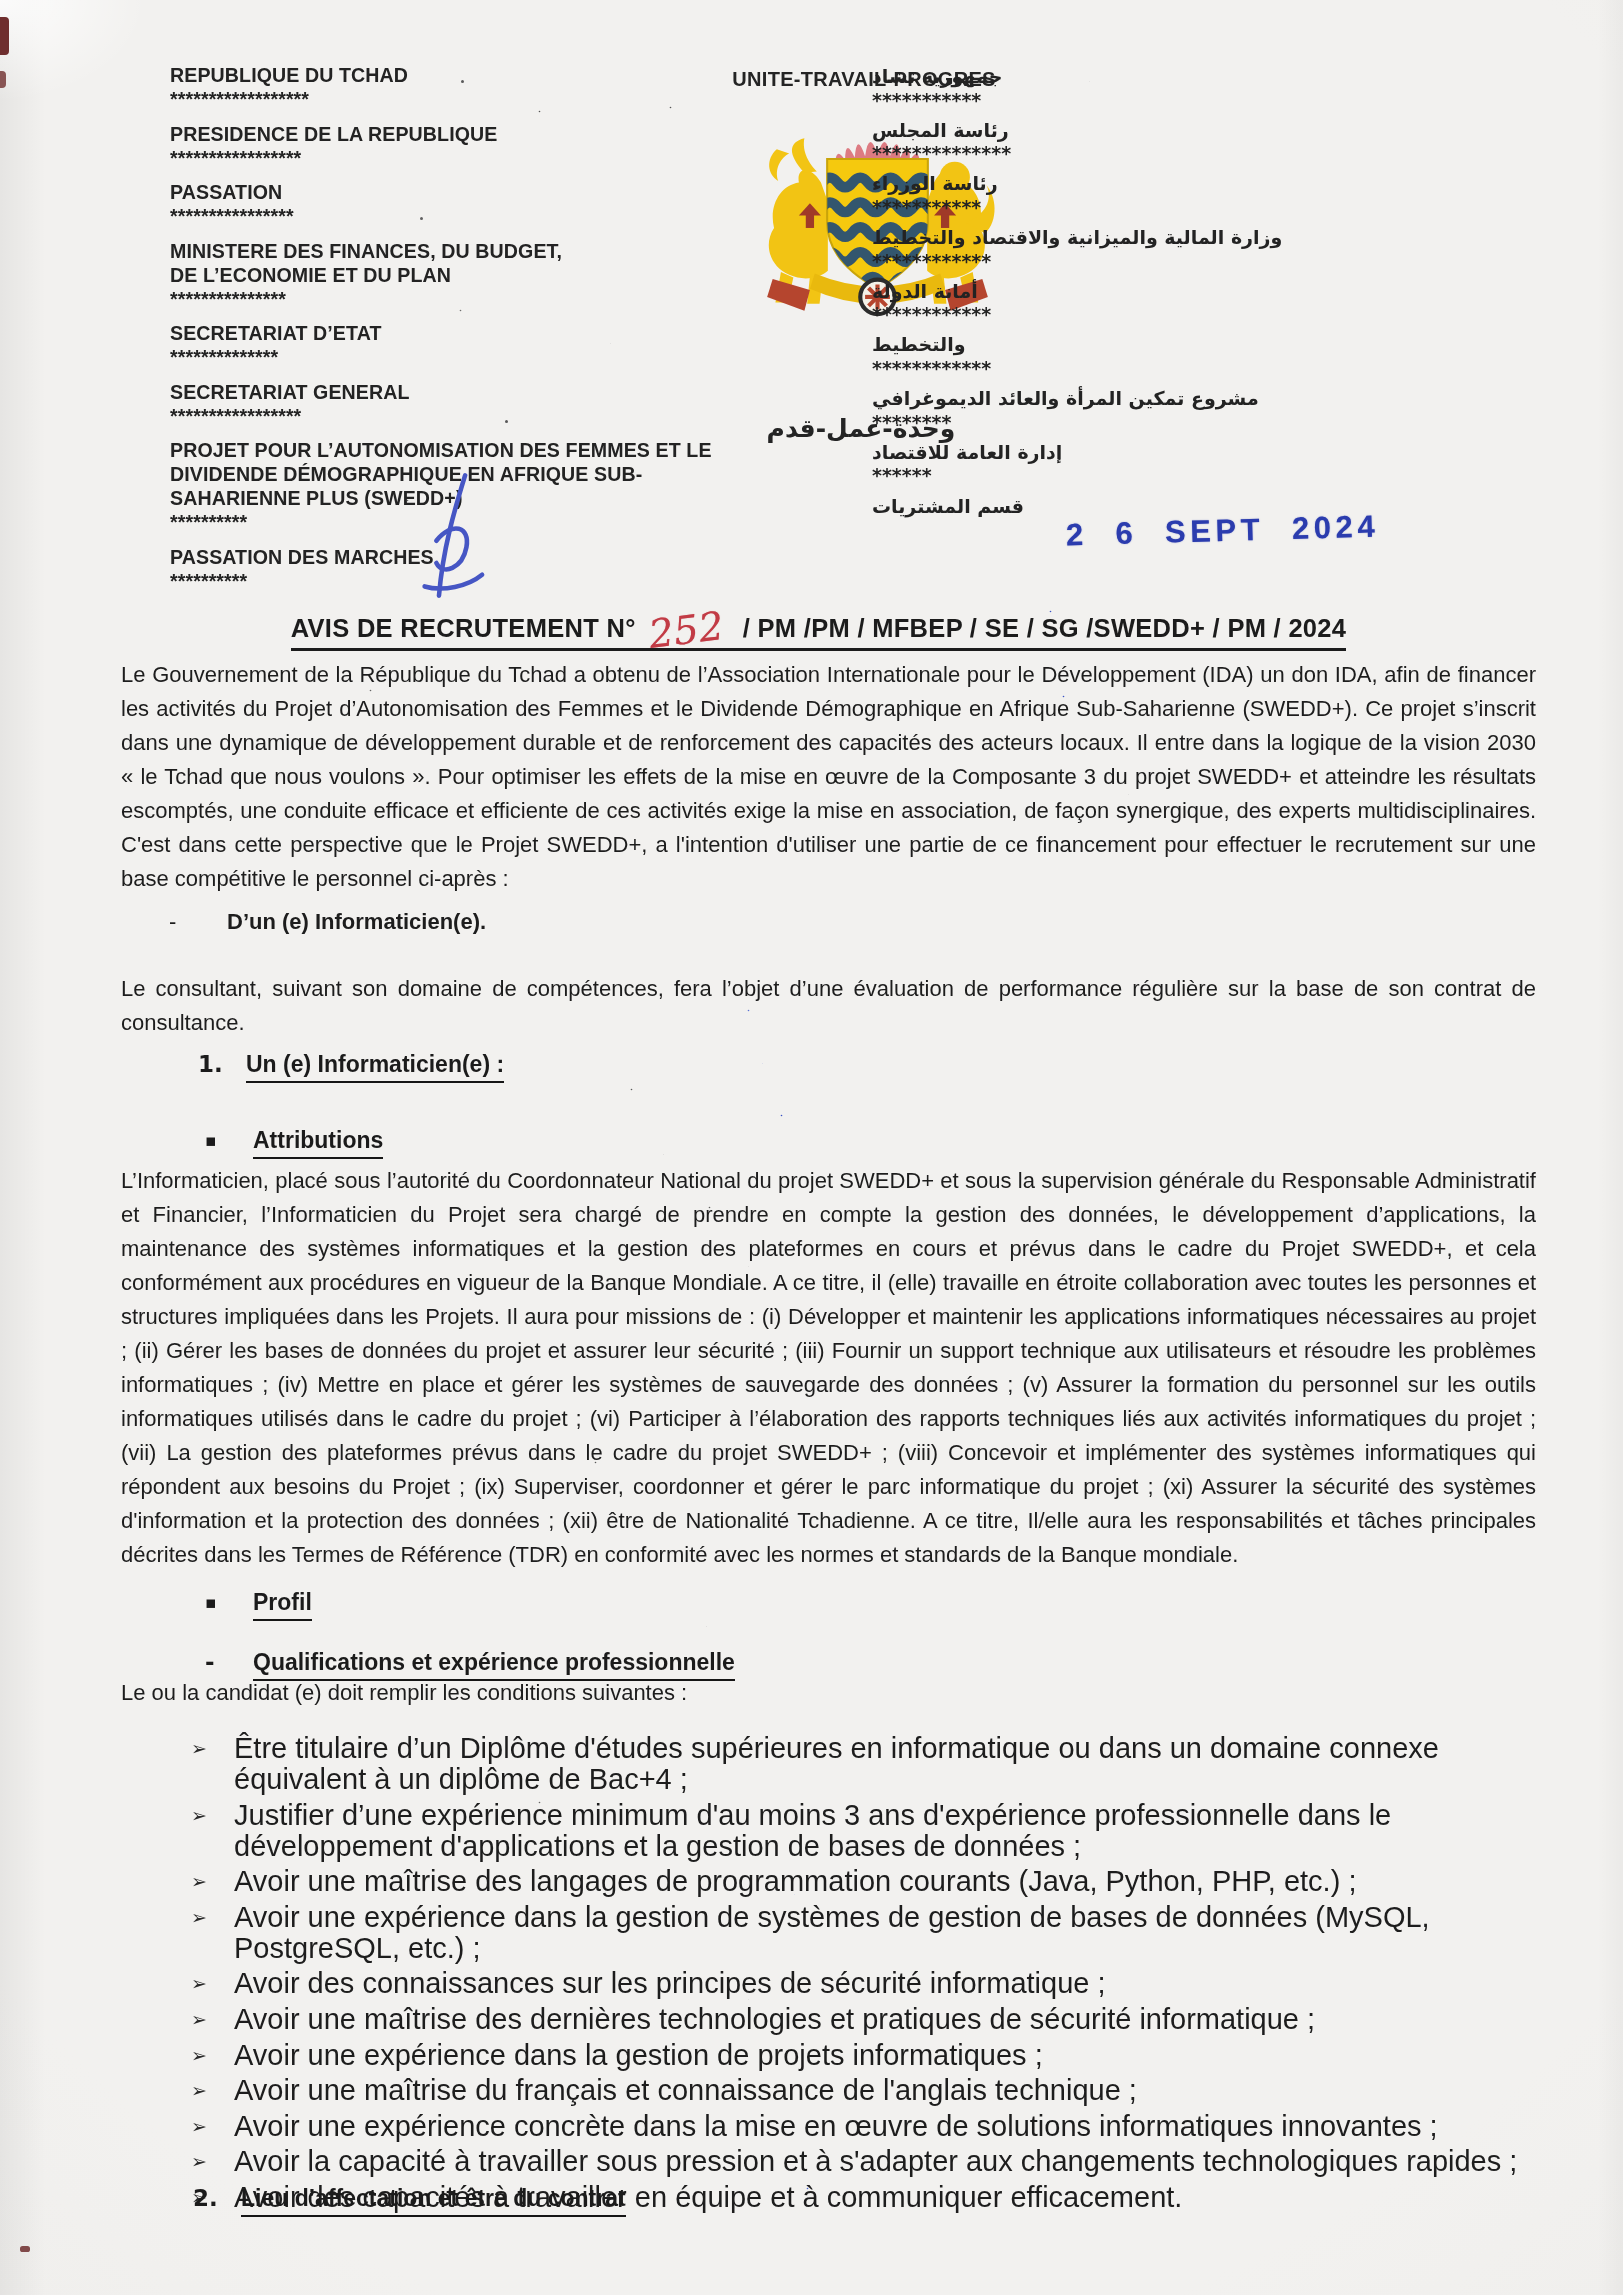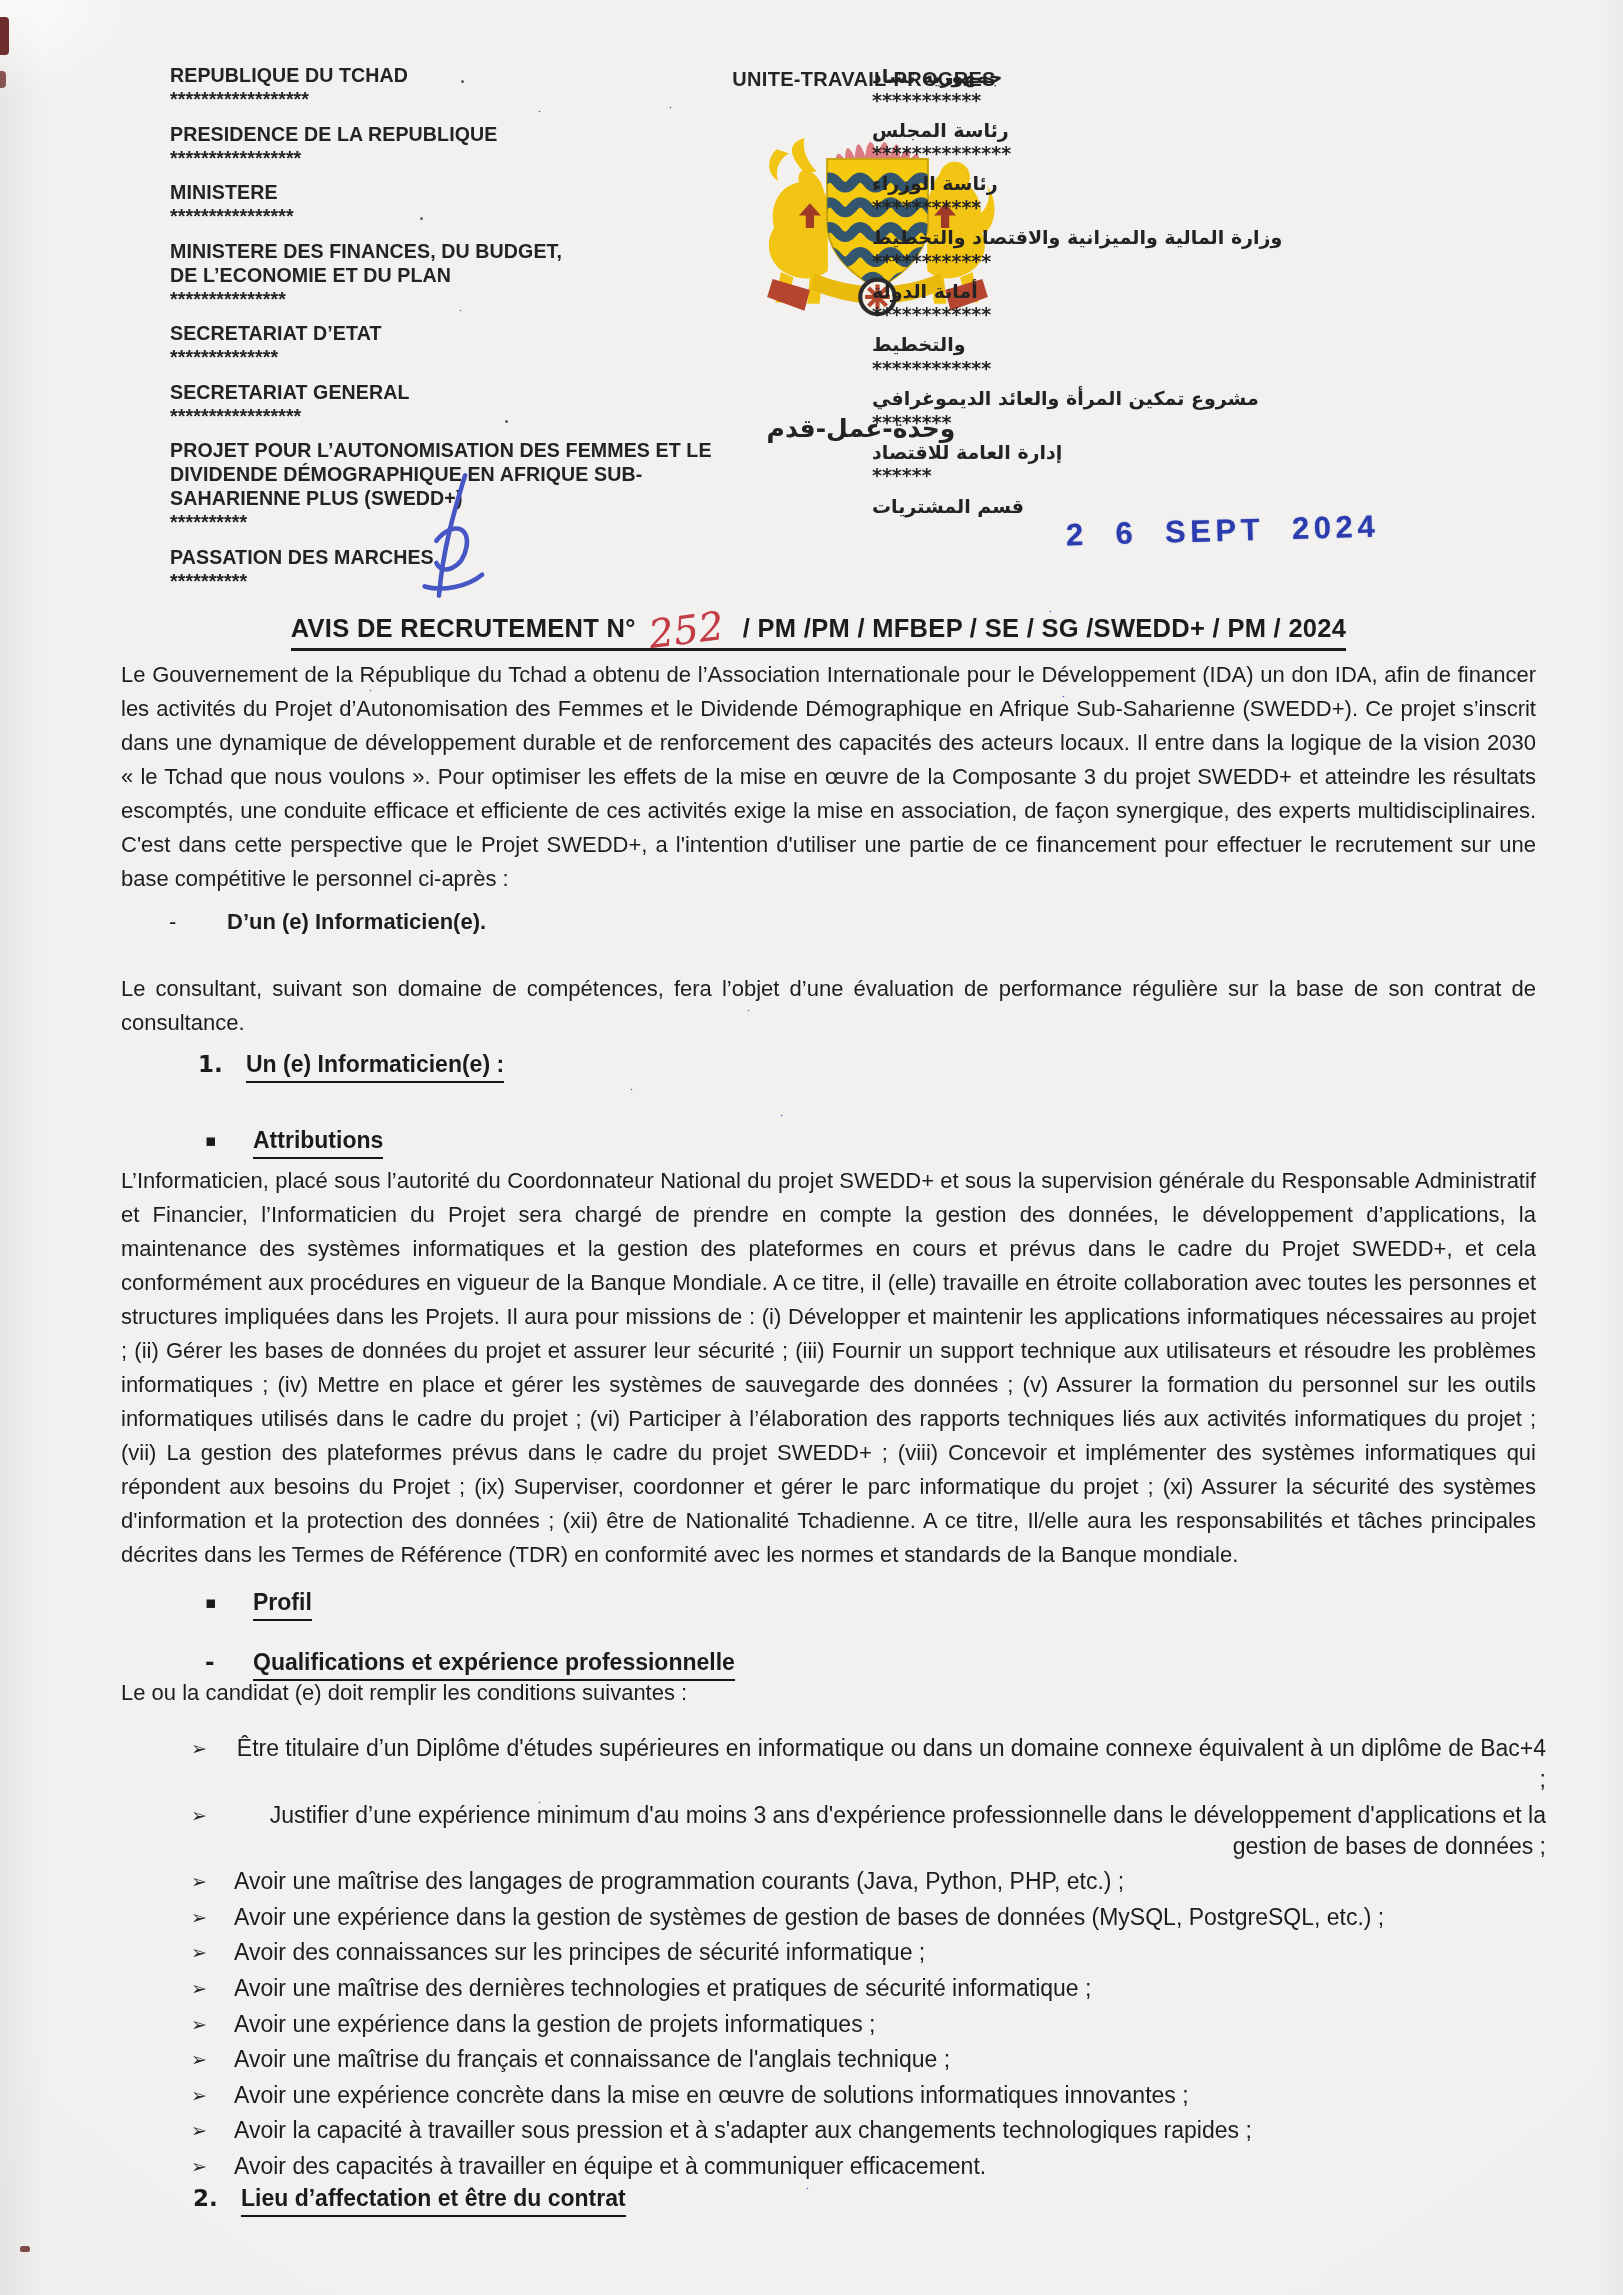--- a/index.html
+++ b/index.html
@@ -74,21 +74,21 @@
   .hrow .mk{width:48px;flex:none;font-family:"DejaVu Sans", sans-serif;}
   .hrow .mk.sq{font-size:17px;padding-top:3.3px;}
   .h-underline{border-bottom:2.6px solid #161616;padding-bottom:2.6px;}
   .qual-intro{position:absolute;left:121px;top:1680px;font-size:22px;color:#1d1d1d;}
   .qual-list{position:absolute;left:191px;top:1733px;width:1355px;}
   .q-item{display:flex;margin-bottom:4.6px;}
   .q-marker{
     width:43px;flex:none;font-family:"DejaVu Sans", sans-serif;
     font-size:19px;line-height:31px;color:#2a2a2a;
   }
-  .q-text{font-size:23px;line-height:31px;color:#1d1d1d;text-align:right;}
+  .q-text{font-size:29px;line-height:31px;color:#1d1d1d;}
   
   .speck{position:absolute;left:0;top:0;width:3.3px;height:3.3px;border-radius:50%;background:transparent;}
   .speck.gray{box-shadow:
     461px 80px 0 0 #5a5a5a, 490px 139px 0 -0.7px #6a6a6a, 538px 110px 0 -0.7px #555,
     420px 217px 0 0 #616161, 459px 309px 0 -0.7px #6f6f6f, 505px 420px 0 0 #585858,
     406px 499px 0 -0.7px #666, 609px 342px 0 -1.3px #777, 669px 106px 0 -0.7px #555,
     1088px 80px 0 -1.3px #888, 369px 689px 0 -0.7px #666, 1127px 793px 0 -1.3px #7a7a7a,
     630px 1088px 0 -0.7px #5d5d5d, 662px 1153px 0 -1.3px #6a6a6a, 708px 1206px 0 -0.7px #606060,
     747px 1265px 0 -1.3px #777, 594px 1461px 0 -0.7px #5a5a5a, 705px 1625px 0 -1.3px #6f6f6f,
     538px 1801px 0 -0.7px #666, 747px 1998px 0 -1.3px #777, 626px 2053px 0 -0.7px #5e5e5e;}
@@ -110,21 +110,21 @@
   <div class="speck blue"></div>
   <div class="edge-mark m1"></div>
   <div class="edge-mark m2"></div>
   <div class="edge-mark m3"></div>
 
   <div class="hdr-left">
     <div class="hdr-block">REPUBLIQUE DU TCHAD
 ******************</div>
     <div class="hdr-block">PRESIDENCE DE LA REPUBLIQUE
 *****************</div>
-    <div class="hdr-block">MINISTERE
+    <div class="hdr-block">PASSATION
 ****************</div>
     <div class="hdr-block">MINISTERE DES FINANCES, DU BUDGET,
 DE L’ECONOMIE ET DU PLAN
 ***************</div>
     <div class="hdr-block">SECRETARIAT D’ETAT
 **************</div>
     <div class="hdr-block">SECRETARIAT GENERAL
 *****************</div>
     <div class="hdr-block">PROJET  POUR L’AUTONOMISATION DES FEMMES ET LE
 DIVIDENDE DÉMOGRAPHIQUE EN AFRIQUE SUB-

